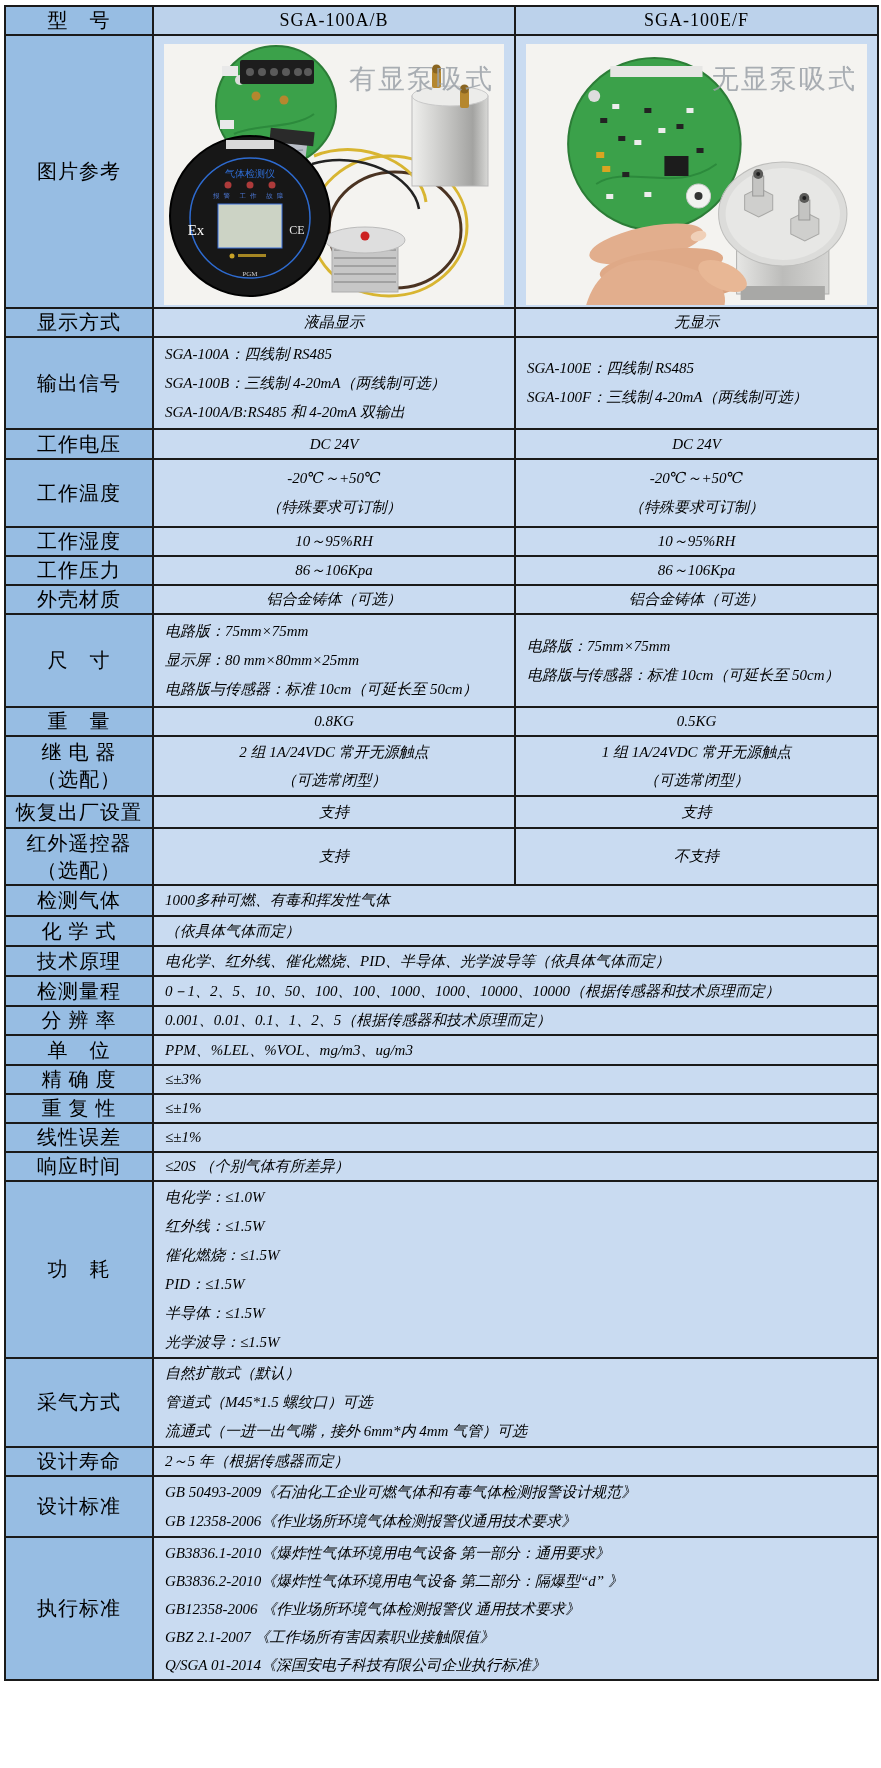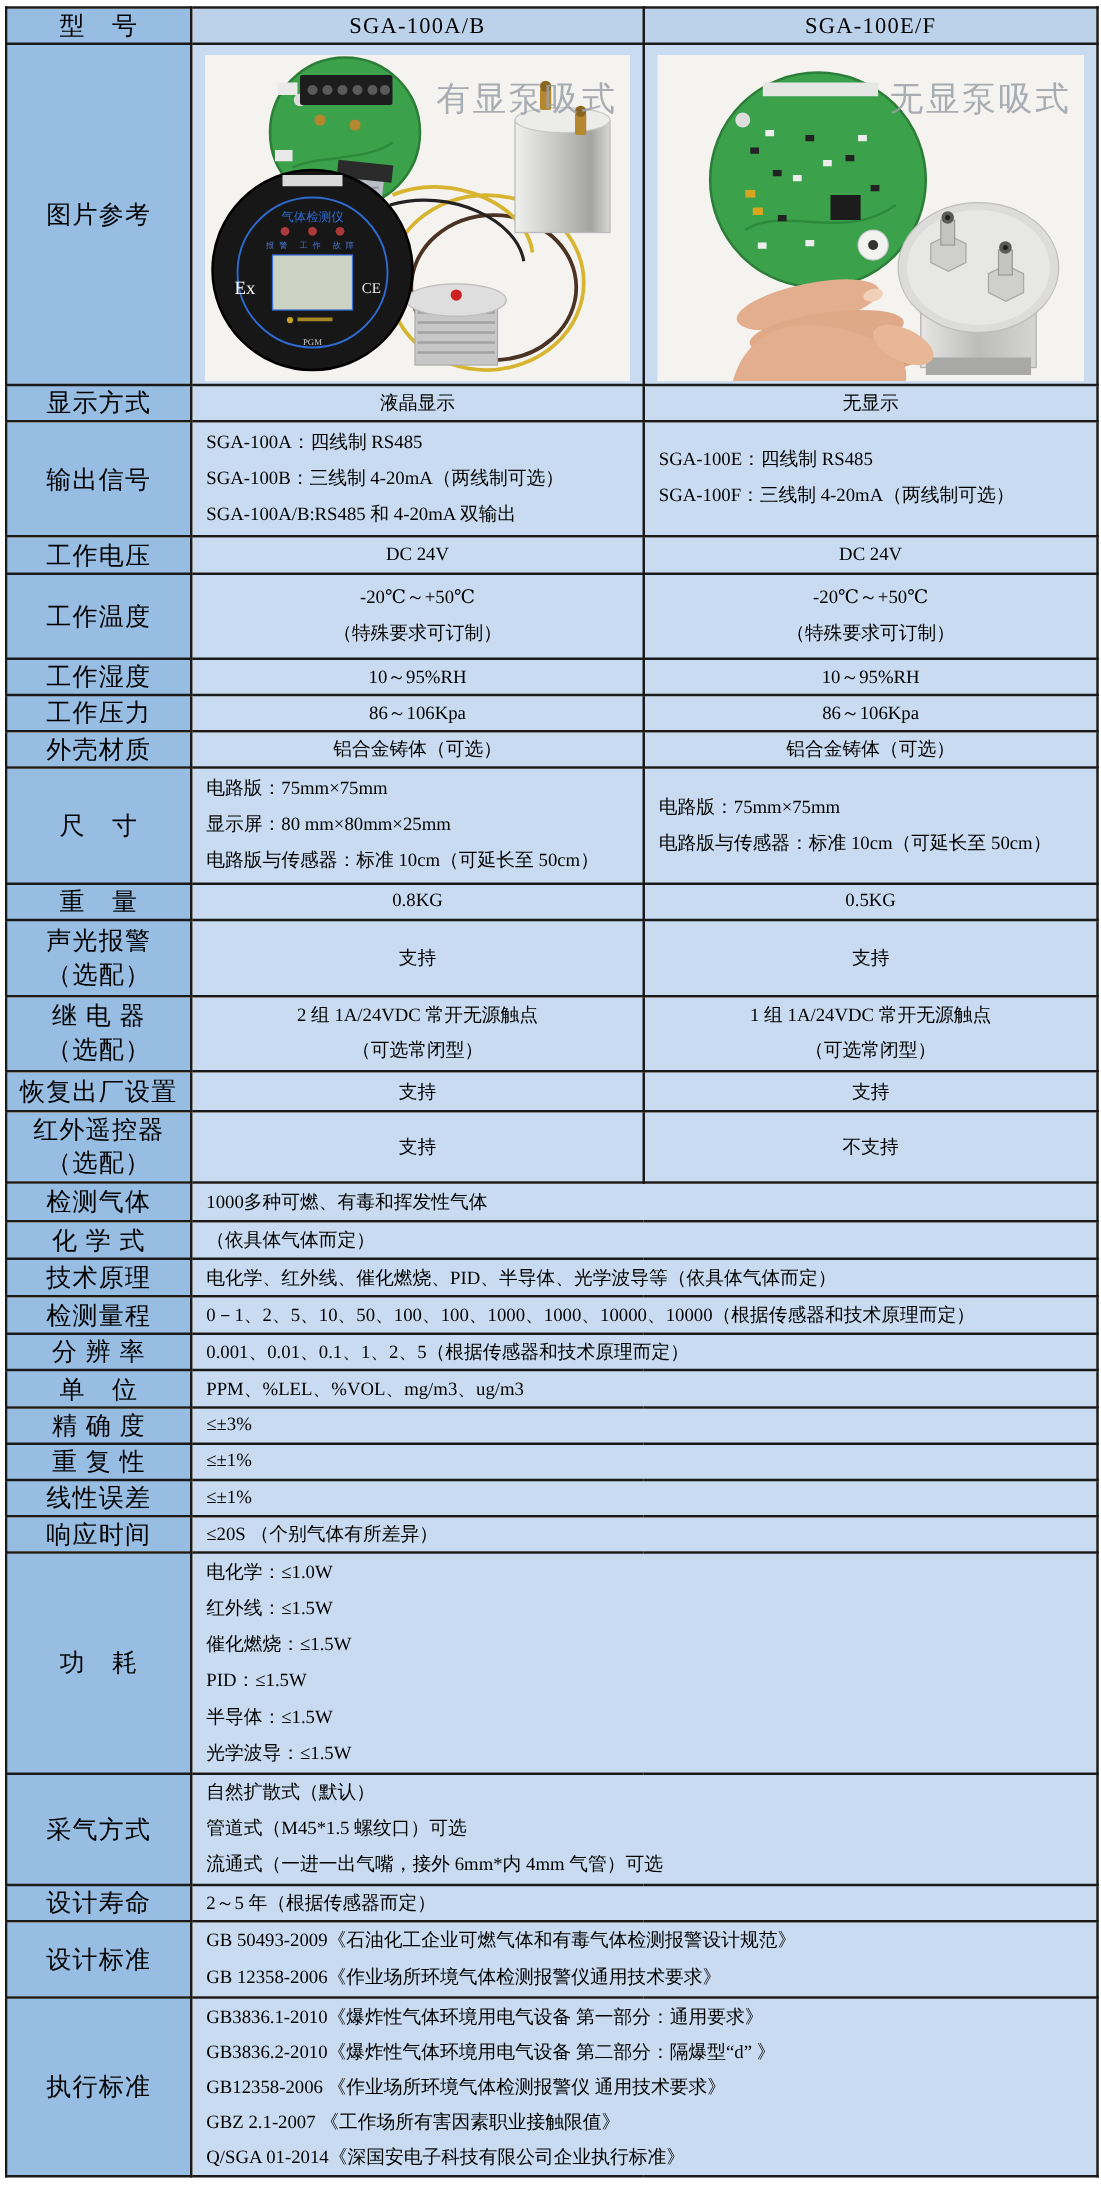--- a/index.html
+++ b/index.html
@@ -10,21 +10,21 @@
   html,body{margin:0;padding:0;}
   body{width:881px;height:1768px;background:#fff;color:var(--text);
        font-family:"Liberation Serif","DejaVu Serif",serif;}
   .page{position:relative;width:881px;height:1768px;overflow:hidden;background:#fff;}
   table.spec{border-collapse:collapse;table-layout:fixed;width:873px;margin:5px 0 0 4px;}
   col.c0{width:148px;} col.c1{width:362px;} col.c2{width:363px;}
   td{border:2px solid var(--border);font-size:15px;vertical-align:middle;
      overflow:hidden;padding:0;}
   td.lbl{background:var(--label-col-bg);text-align:center;font-size:20px;letter-spacing:1px;}
   td.hdr{background:var(--header-bg);text-align:center;font-size:18px;letter-spacing:1px;}
-  td.cell{background:var(--cell-bg);}
+  td.cell{background:var(--cell-bg);font-style:italic;}
   td.center{text-align:center;}
   td.left{padding-left:11px;padding-right:10px;text-align:left;}
   .ml div{line-height:29px;}
   .ml.tight div{line-height:28px;}
   td.photo-cell{background:var(--cell-bg);padding:8px 10px 0 10px;vertical-align:top;}
   .photo{width:100%;height:261px;background:#f4f3f0;position:relative;}
   .photo svg{display:block;width:100%;height:100%;}
   .lbl .ml div{line-height:27px;}
 </style>
 </head>
@@ -269,30 +269,20 @@
     </div>
   </td>
 </tr>
 
 <tr style="height:29px">
   <td class="lbl">重　量</td>
   <td class="cell center">0.8KG</td>
   <td class="cell center">0.5KG</td>
 </tr>
 
-<tr style="height:61px">
-  <td class="lbl">
-    <div class="ml">
-      <div>声光报警</div>
-      <div>（选配）</div>
-    </div>
-  </td>
-  <td class="cell center">支持</td>
-  <td class="cell center">支持</td>
-</tr>
 
 <tr style="height:60px">
   <td class="lbl">
     <div class="ml">
       <div>继 电 器</div>
       <div>（选配）</div>
     </div>
   </td>
   <td class="cell center">
     <div class="ml tight">

